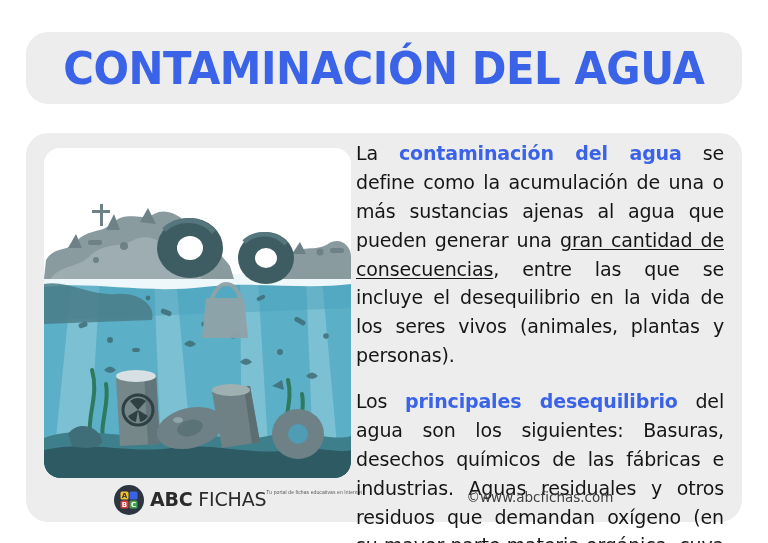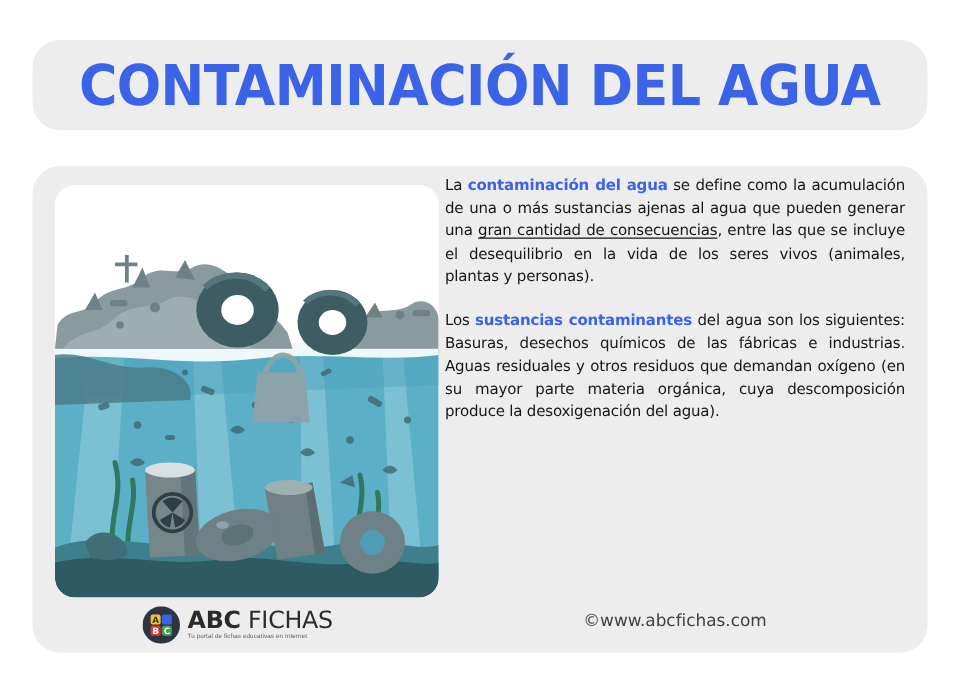--- a/index.html
+++ b/index.html
@@ -66,21 +66,21 @@
   
   .logo-wrap {
     position: absolute;
     left: 88px;
     top: 352px;
     display: flex;
     align-items: center;
     gap: 6px;
   }
   .logo-mark { width: 30px; height: 30px; display: block; }
-  .logo-textblock { display: flex; flex-direction: column; justify-content: center; }
+  .logo-textblock { display: flex; flex-direction: row; justify-content: center; }
   .logo-name {
     font-family: "DejaVu Sans", sans-serif;
     font-size: 19px;
     font-weight: bold;
     color: #2b2b2b;
     line-height: 1.05;
     letter-spacing: -0.2px;
     white-space: nowrap;
   }
   .logo-name .thin { font-weight: normal; }
@@ -95,21 +95,21 @@
   
   .text-col {
     position: absolute;
     left: 330px;
     top: 6px;
     width: 368px;
   }
   .para {
     margin: 0;
     font-family: "DejaVu Sans", sans-serif;
-    font-size: 12px;
+    font-size: 19px;
     line-height: 1.52;
     color: #161616;
     text-align: justify;
     text-justify: inter-word;
     letter-spacing: -0.15px;
   }
   .para + .para { margin-top: 17px; }
   .hl { color: #3b63e8; font-weight: bold; }
   .ul { text-decoration: underline; text-underline-offset: 2px; }
 
@@ -276,17 +276,17 @@
     </svg>
     <div class="logo-textblock">
       <div class="logo-name"><span>ABC</span><span class="thin"> FICHAS</span></div>
       <div class="logo-tag">Tu portal de fichas educativas en Internet</div>
     </div>
   </div>
 
   <div class="text-col">
     <p class="para"><span>La </span><span class="hl">contaminación del agua</span><span> se define como la acumulación de una o más sustancias ajenas al agua que pueden generar una </span><span class="ul">gran cantidad de consecuencias</span><span>, entre las que se incluye el desequilibrio en la vida de los seres vivos (animales, plantas y personas).</span></p>
 
-    <p class="para"><span>Los </span><span class="hl">sustancias contaminantes</span><span> del agua son los siguientes: Basuras, desechos químicos de las fábricas e industrias. Aguas residuales y otros residuos que demandan oxígeno (en su mayor parte materia orgánica, cuya descomposición produce la desoxigenación del agua).</span></p>
+    <p class="para"><span>Los </span><span class="hl">principales desequilibrio</span><span> del agua son los siguientes: Basuras, desechos químicos de las fábricas e industrias. Aguas residuales y otros residuos que demandan oxígeno (en su mayor parte materia orgánica, cuya descomposición produce la desoxigenación del agua).</span></p>
   </div>
 
   <div class="credit">©www.abcfichas.com</div>
 </div>
 
 </body></html>

